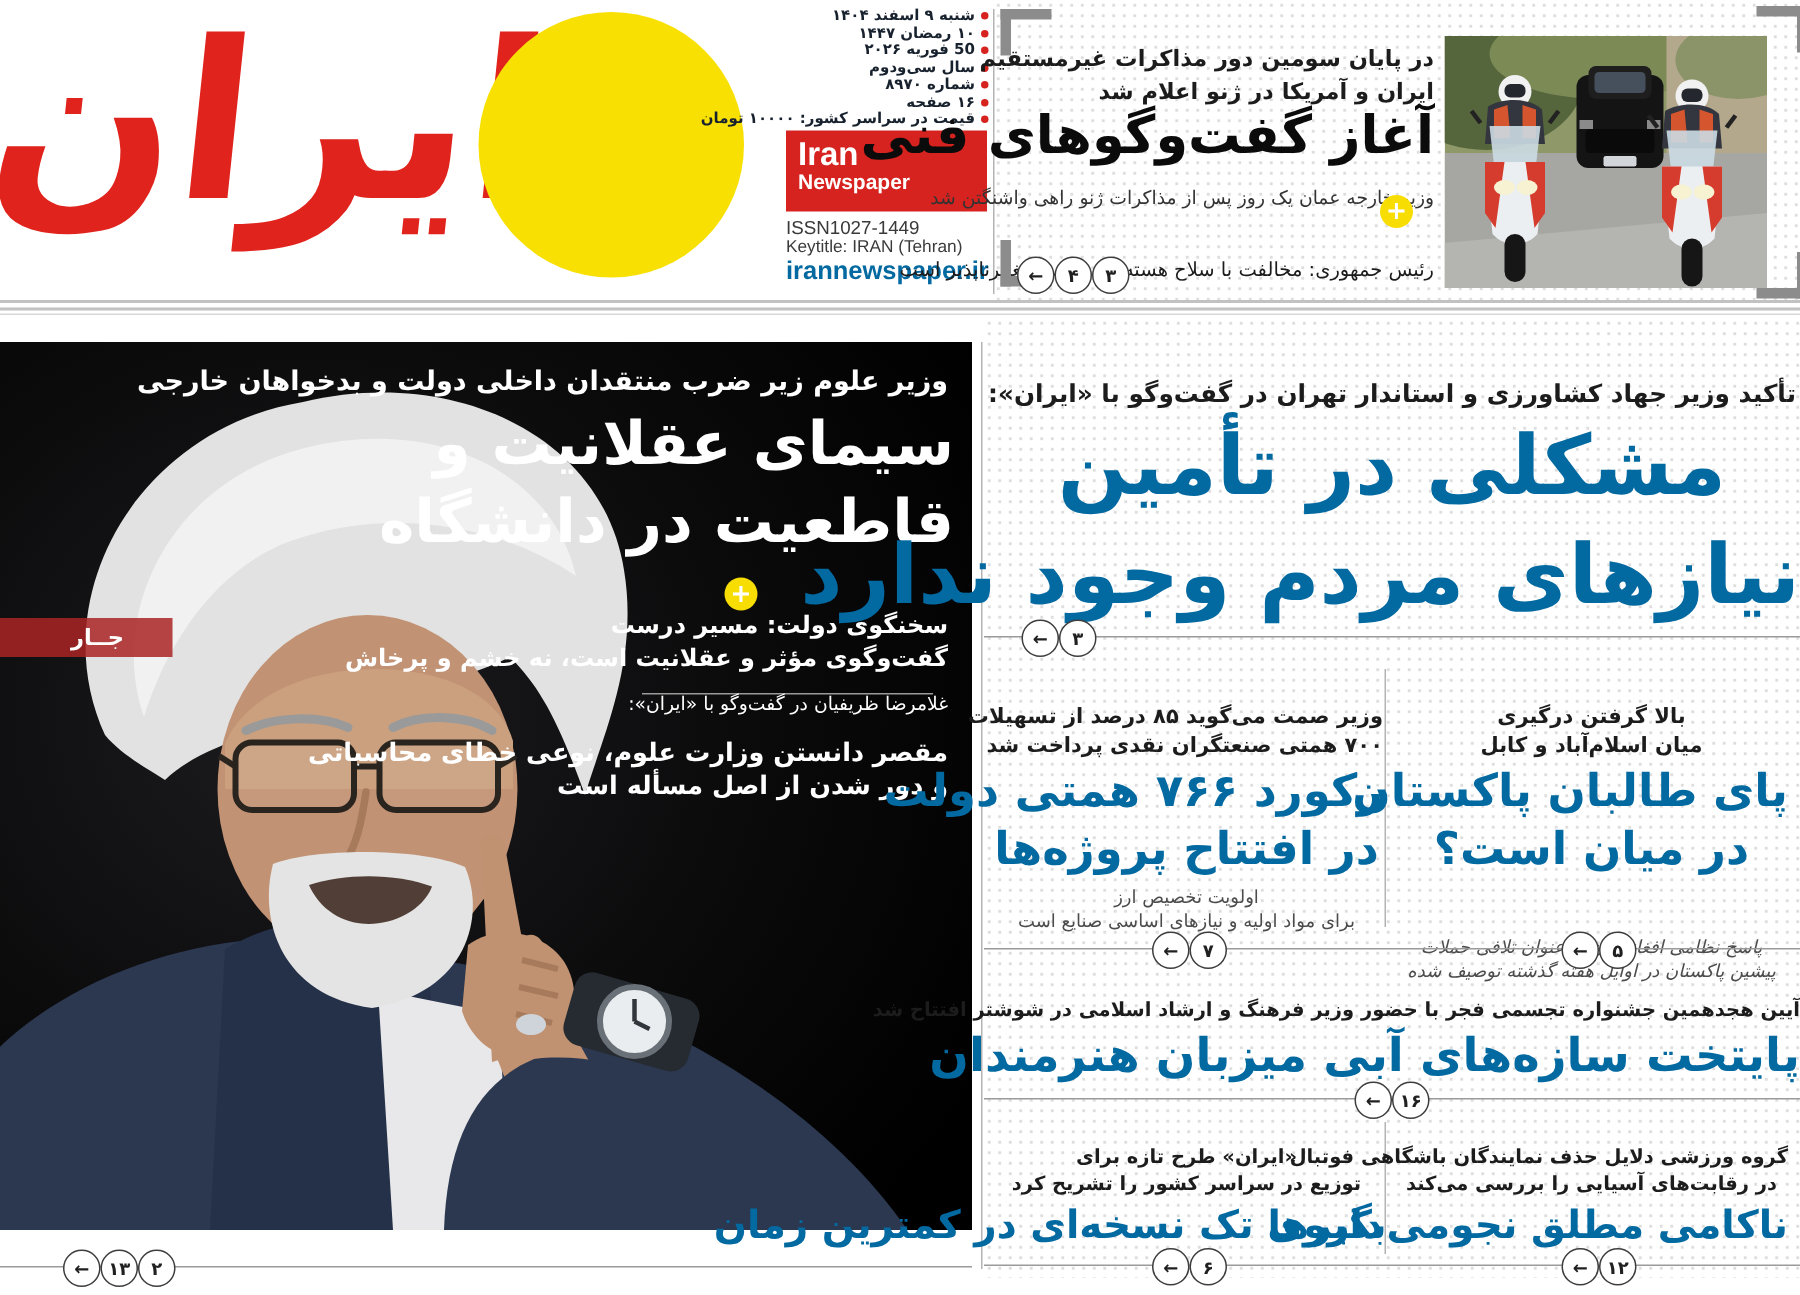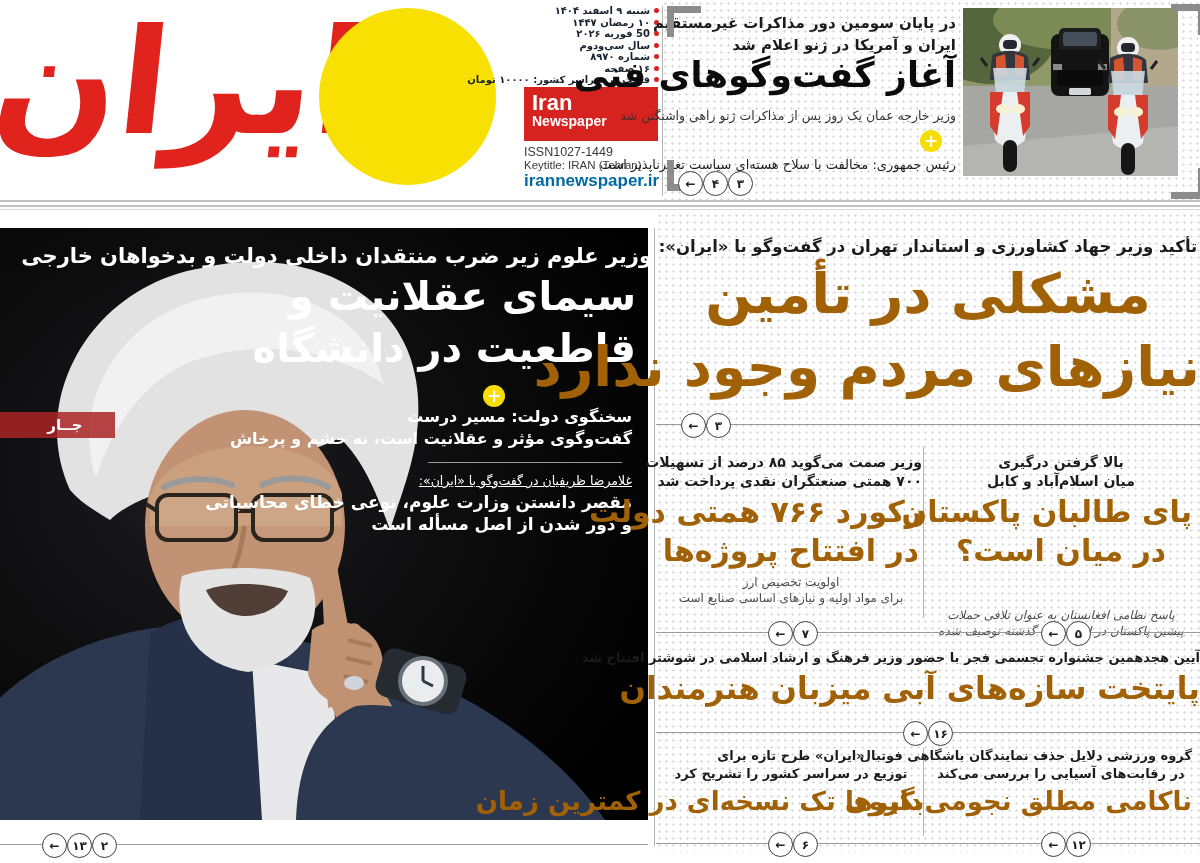--- a/index.html
+++ b/index.html
@@ -2,21 +2,21 @@
 <html lang="fa"><head>
 <meta charset="utf-8">
 <style>
   html,body{margin:0;padding:0;background:#fff;}
   body{font-family:"DejaVu Sans",sans-serif;}
   #page{position:relative;width:1200px;height:863px;background:#ffffff;overflow:hidden;}
   .abs{position:absolute;}
   .rtl{direction:rtl;}
   .latin{font-family:"Liberation Sans",sans-serif;}
   .k{font-weight:700;color:#1c1c1c;text-align:center;white-space:nowrap;}
-  .h{font-weight:700;color:#a16207;text-align:center;white-space:nowrap;}
+  .h{font-weight:700;color:#0369a1;text-align:center;white-space:nowrap;}
   .dek{color:#4c4c4c;text-align:center;white-space:nowrap;}
   .right{text-align:right;}
   .pg{position:absolute;width:23px;height:23px;border:1.5px solid #3e3e3e;border-radius:50%;
       background:#fff;display:flex;align-items:center;justify-content:center;
       font-size:12px;font-weight:700;color:#202020;z-index:4;line-height:1;}
   .hl{position:absolute;height:1px;background:#9a9a9a;z-index:2;}
   .vl{position:absolute;width:1px;background:#b3b3b3;z-index:1;}
   .dots{position:absolute;background-image:radial-gradient(#dedede 1px,transparent 1.25px);
         background-size:7px 7px;z-index:0;}
   .bk{position:absolute;width:27px;height:24px;z-index:3;border:0 solid #8c8c8c;}
@@ -24,21 +24,21 @@
   .bk.tr{border-top-width:7px;border-right-width:7px;}
   .bk.bl{border-bottom-width:7px;border-left-width:7px;}
   .bk.br{border-bottom-width:7px;border-right-width:7px;}
   .plus{position:absolute;width:22px;height:22px;border-radius:50%;background:#f8dd02;
         color:#fff;font-weight:700;font-size:17px;display:flex;align-items:center;
         justify-content:center;z-index:4;line-height:1;}
   .metaline{display:flex;align-items:center;gap:4px;direction:rtl;font-size:10px;
             font-weight:700;color:#18222e;line-height:11.5px;white-space:nowrap;}
   .metadot{width:5px;height:5px;border-radius:50%;background:#d6231f;flex:0 0 auto;}
   .wh{color:#fff;}
-  .z2{z-index:2;}
+  .z2{z-index:2;margin-top:16px;}
 </style>
 </head>
 <body>
 
 <div id="page">
 
   <div class="dots" style="left:662px;top:0;width:538px;height:200px;"></div>
   <div class="dots" style="left:656px;top:212px;width:544px;height:640px;"></div>
 
   <div class="abs" style="left:-6px;top:-18px;width:320px;height:210px;color:#e0231c;
@@ -196,32 +196,32 @@
       <path d="M330,474 L382,460 L404,500 L348,520 Z" fill="#c09272"></path>
       <rect x="378" y="428" width="86" height="50" rx="12" fill="#262b31" transform="rotate(16 420 453)"></rect>
       <circle cx="423" cy="453" r="23" fill="#e9edf0" stroke="#697077" stroke-width="4"></circle>
       <line x1="423" y1="453" x2="423" y2="438" stroke="#30363c" stroke-width="3"></line>
       <line x1="423" y1="453" x2="433" y2="458" stroke="#30363c" stroke-width="3"></line>
 
       <path d="M356,478 C420,470 506,512 566,592 L296,592 C298,532 318,494 356,478 Z" fill="#2c3850"></path>
     </svg>
 
     
-    <div class="abs rtl wh right" style="left:216px;top:16px;width:436px;font-size:21px;font-weight:700;white-space:nowrap;">وزیر علوم زیر ضرب منتقدان داخلی دولت و بدخواهان خارجی</div>
+    <div class="abs rtl wh right" style="left:196px;top:16px;width:436px;font-size:18px;font-weight:700;white-space:nowrap;">وزیر علوم زیر ضرب منتقدان داخلی دولت و بدخواهان خارجی</div>
     <div class="abs rtl wh right" style="left:200px;top:42px;width:436px;font-size:40px;font-weight:700;line-height:52px;white-space:nowrap;">
       <div>سیمای عقلانیت و</div>
       <div>قاطعیت در دانشگاه</div>
     </div>
     <div class="plus" style="left:483px;top:157px;">+</div>
     <div class="abs rtl wh right" style="left:200px;top:178px;width:432px;font-size:16px;font-weight:700;line-height:22px;white-space:nowrap;">
       <div>سخنگوی دولت: مسیر درست</div>
       <div>گفت‌وگوی مؤثر و عقلانیت است، نه خشم و پرخاش</div>
     </div>
     <div class="abs" style="left:428px;top:234px;width:194px;height:1px;background:#9a9a9a;"></div>
-    <div class="abs rtl wh right" style="left:200px;top:245px;width:432px;font-size:12.5px;white-space:nowrap;text-decoration:underline;">غلامرضا ظریفیان در گفت‌وگو با «ایران»:</div>
+    <div class="abs rtl wh right" style="left:200px;top:233px;width:432px;font-size:12.5px;white-space:nowrap;">غلامرضا ظریفیان در گفت‌وگو با «ایران»:</div>
     <div class="abs rtl wh right" style="left:200px;top:263px;width:432px;font-size:17px;font-weight:700;line-height:22px;white-space:nowrap;">
       <div>مقصر دانستن وزارت علوم، نوعی خطای محاسباتی</div>
       <div>و دور شدن از اصل مسأله است</div>
     </div>
     
     <div class="abs rtl" style="left:0;top:184px;width:100px;height:26px;background:rgba(172,36,36,0.85);
          color:#fff;font-size:15px;font-weight:700;display:flex;align-items:center;justify-content:center;letter-spacing:2px;padding-left:15px;">جــار</div>
   </div>
 
   <div class="hl" style="left:0;top:844px;width:648px;"></div>

